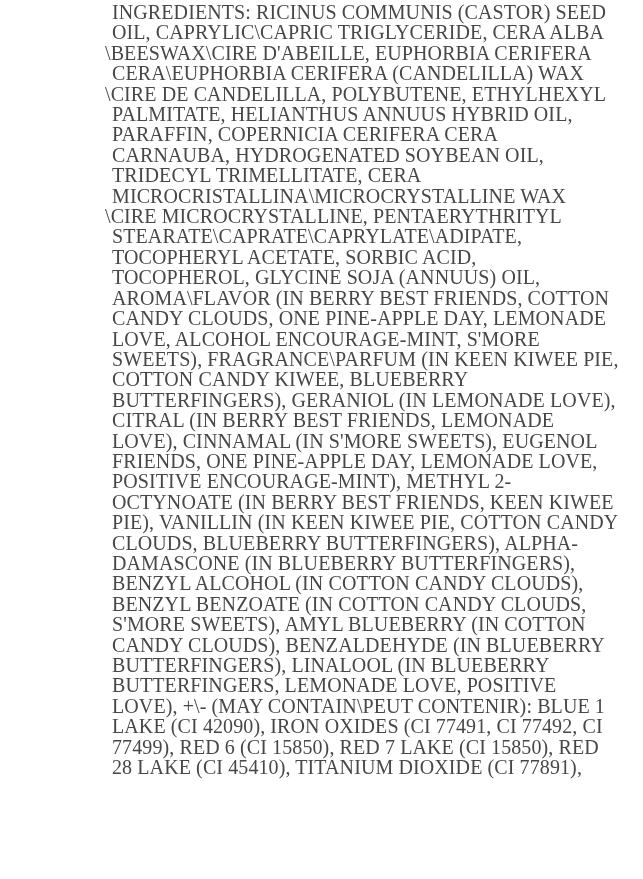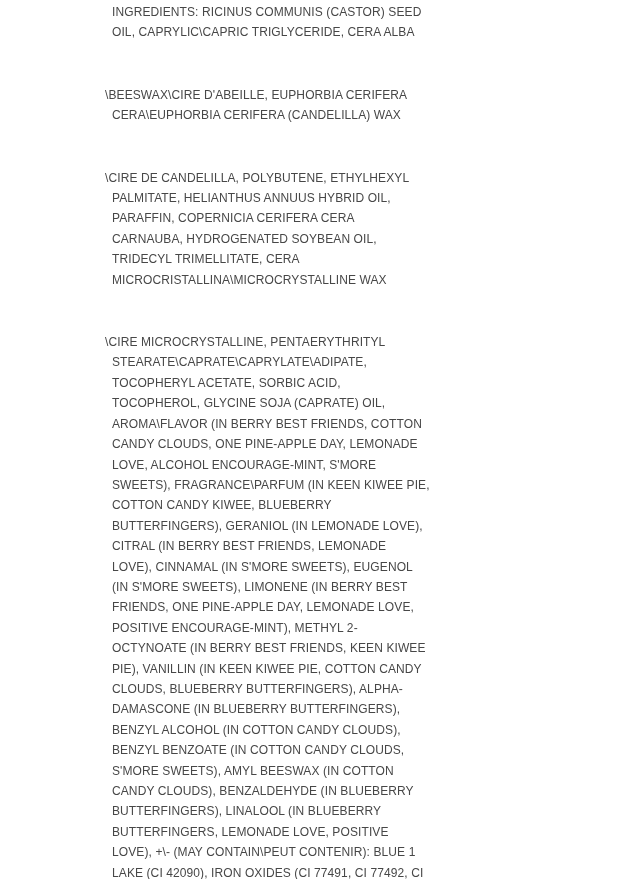--- a/index.html
+++ b/index.html
@@ -16,69 +16,68 @@
     box-sizing: border-box;
     width: 643px;
     height: 879px;
     padding: 2px 0 0 112px;
   }
   .text-block {
     display: block;
   }
   .line {
     white-space: pre;
-    font-family: Liberation Sans, sans-serif;
-    font-size: 12px;
+    font-family: Liberation Serif, serif;
+    font-size: 20px;
     line-height: 20.4px;
     color: var(--ink, #474747);
     letter-spacing: 0.1px;
   }
   
   .line.hang {
     margin-left: -7px;
-    margin-top: 42px;
   }
 </style>
 </head>
 <body>
 
 <main class="page">
   <div class="text-block">
       <div class="line">INGREDIENTS: RICINUS COMMUNIS (CASTOR) SEED</div>
       <div class="line">OIL, CAPRYLIC\CAPRIC TRIGLYCERIDE, CERA ALBA</div>
       <div class="line hang">\BEESWAX\CIRE D'ABEILLE, EUPHORBIA CERIFERA</div>
       <div class="line">CERA\EUPHORBIA CERIFERA (CANDELILLA) WAX</div>
       <div class="line hang">\CIRE DE CANDELILLA, POLYBUTENE, ETHYLHEXYL</div>
       <div class="line">PALMITATE, HELIANTHUS ANNUUS HYBRID OIL,</div>
       <div class="line">PARAFFIN, COPERNICIA CERIFERA CERA</div>
       <div class="line">CARNAUBA, HYDROGENATED SOYBEAN OIL,</div>
       <div class="line">TRIDECYL TRIMELLITATE, CERA</div>
       <div class="line">MICROCRISTALLINA\MICROCRYSTALLINE WAX</div>
       <div class="line hang">\CIRE MICROCRYSTALLINE, PENTAERYTHRITYL</div>
       <div class="line">STEARATE\CAPRATE\CAPRYLATE\ADIPATE,</div>
       <div class="line">TOCOPHERYL ACETATE, SORBIC ACID,</div>
-      <div class="line">TOCOPHEROL, GLYCINE SOJA (CAPRATE) OIL,</div>
+      <div class="line">TOCOPHEROL, GLYCINE SOJA (ANNUUS) OIL,</div>
       <div class="line">AROMA\FLAVOR (IN BERRY BEST FRIENDS, COTTON</div>
       <div class="line">CANDY CLOUDS, ONE PINE-APPLE DAY, LEMONADE</div>
       <div class="line">LOVE, ALCOHOL ENCOURAGE-MINT, S'MORE</div>
       <div class="line">SWEETS), FRAGRANCE\PARFUM (IN KEEN KIWEE PIE,</div>
       <div class="line">COTTON CANDY KIWEE, BLUEBERRY</div>
       <div class="line">BUTTERFINGERS), GERANIOL (IN LEMONADE LOVE),</div>
       <div class="line">CITRAL (IN BERRY BEST FRIENDS, LEMONADE</div>
       <div class="line">LOVE), CINNAMAL (IN S'MORE SWEETS), EUGENOL</div>
-      <div class="line">(IN S'MORE SWEETS), LIMONENE (IN BERRY BEST</div>
       <div class="line">FRIENDS, ONE PINE-APPLE DAY, LEMONADE LOVE,</div>
       <div class="line">POSITIVE ENCOURAGE-MINT), METHYL 2-</div>
       <div class="line">OCTYNOATE (IN BERRY BEST FRIENDS, KEEN KIWEE</div>
       <div class="line">PIE), VANILLIN (IN KEEN KIWEE PIE, COTTON CANDY</div>
       <div class="line">CLOUDS, BLUEBERRY BUTTERFINGERS), ALPHA-</div>
       <div class="line">DAMASCONE (IN BLUEBERRY BUTTERFINGERS),</div>
       <div class="line">BENZYL ALCOHOL (IN COTTON CANDY CLOUDS),</div>
       <div class="line">BENZYL BENZOATE (IN COTTON CANDY CLOUDS,</div>
-      <div class="line">S'MORE SWEETS), AMYL BEESWAX (IN COTTON</div>
+      <div class="line">S'MORE SWEETS), AMYL BLUEBERRY (IN COTTON</div>
       <div class="line">CANDY CLOUDS), BENZALDEHYDE (IN BLUEBERRY</div>
       <div class="line">BUTTERFINGERS), LINALOOL (IN BLUEBERRY</div>
       <div class="line">BUTTERFINGERS, LEMONADE LOVE, POSITIVE</div>
       <div class="line">LOVE), +\- (MAY CONTAIN\PEUT CONTENIR): BLUE 1</div>
       <div class="line">LAKE (CI 42090), IRON OXIDES (CI 77491, CI 77492, CI</div>
+      <div class="line">77499), RED 6 (CI 15850), RED 7 LAKE (CI 15850), RED</div>
       <div class="line">28 LAKE (CI 45410), TITANIUM DIOXIDE (CI 77891),</div>
     </div>
 </main>
 
 </body></html>

